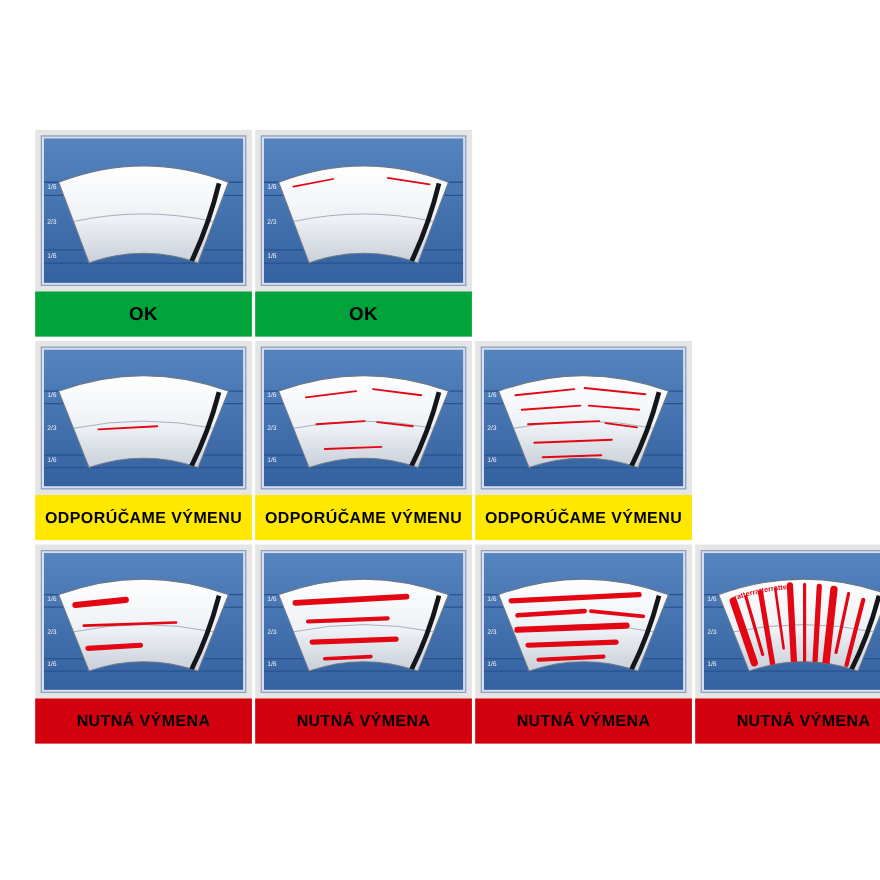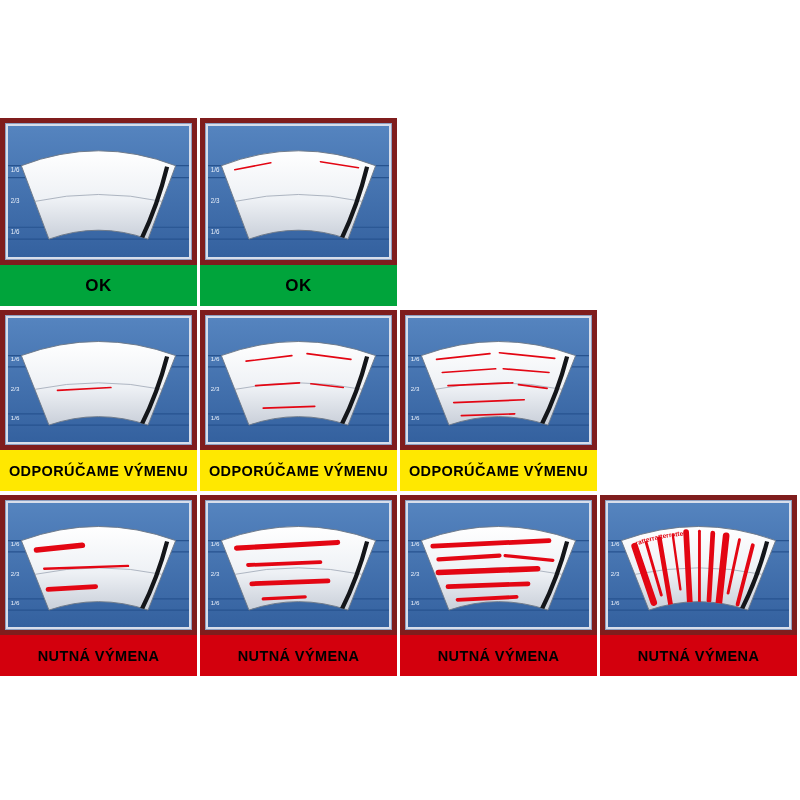--- a/index.html
+++ b/index.html
@@ -1,21 +1,21 @@
 <!DOCTYPE html>
 <html><head>
 <meta charset="utf-8">
 <style>
   html,body{margin:0;padding:0;background:#ffffff;}
   .stage{
     position:relative;width:800px;height:800px;background:#ffffff;
     font-family:"Liberation Sans",sans-serif;overflow:hidden;
   }
   .cell{
-    position:absolute;background:#7f1d1d;
+    position:absolute;background:#e5e5e5;margin-left:32px;
   }
   .panel{
     position:absolute;left:6px;top:6px;
     border:2px solid #d8deeb;
     box-shadow:0 0 0 1px #8ea0c2;
     background:#3c6ba8;
     overflow:hidden;
   }
   .panel svg{display:block;}
   .statusbar{

